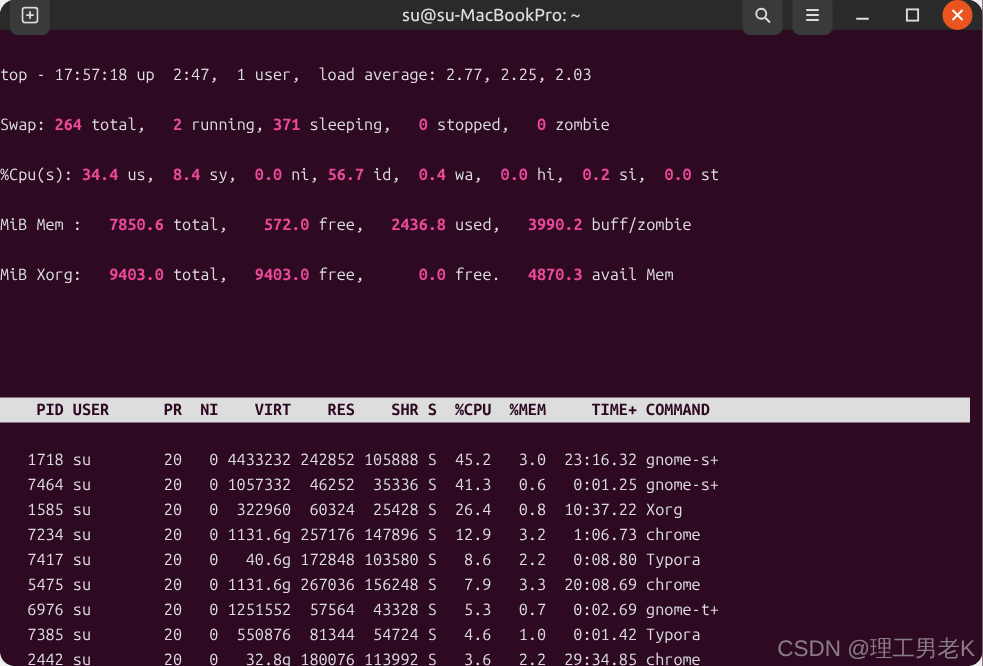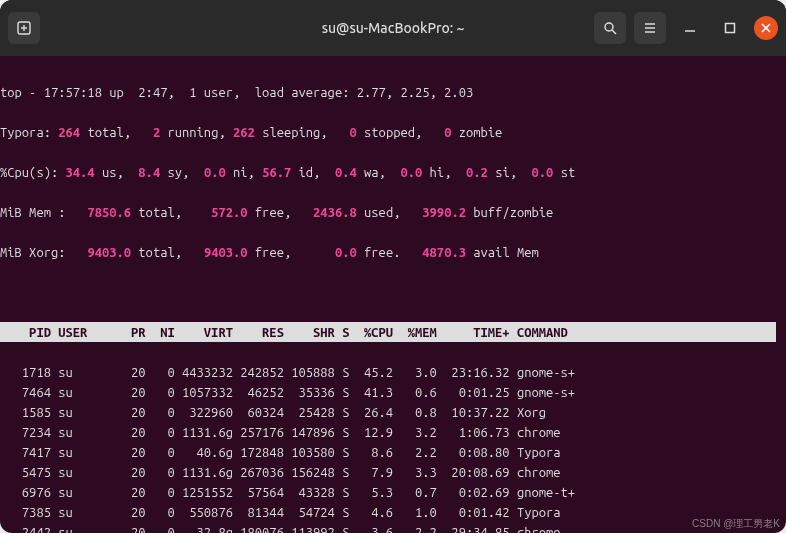--- a/index.html
+++ b/index.html
@@ -3,46 +3,47 @@
 <meta charset="utf-8">
 <style>
   * { margin:0; padding:0; box-sizing:border-box; }
   body { background:#eee; font-family:'Ubuntu Mono','DejaVu Sans Mono',monospace; }
   .window {
     width:786px; height:533px; margin:0; background:#2d0a22;
     border-radius:12px; overflow:hidden; display:flex; flex-direction:column;
     position:relative;
   }
   .titlebar {
-    height:56px; background:#2a2a2a; display:flex; align-items:center;
+    height:24px; background:#2a2a2a; display:flex; align-items:center;
     padding:0 8px; gap:8px; color:#ddd; font-family:'Ubuntu',sans-serif;
     font-size:14px;
   }
   .tb-btn {
     width:32px; height:32px; border-radius:6px; background:#3a3a3a;
     display:flex; align-items:center; justify-content:center; color:#ddd;
     font-size:15px;
   }
   .tb-btn.plain { background:transparent; }
   .tb-btn.close { background:#e95420; color:#fff; border-radius:50%; width:24px; height:24px; }
   .tb-spacer { flex:1; }
   .tb-title { position:absolute; left:0; right:0; text-align:center; font-weight:500; pointer-events:none; }
   .term {
     flex:1; padding:6px 10px 4px 0; color:#ddd; font-size:13px;
     line-height:20px; white-space:pre; overflow:hidden; font-weight:400;
   }
   .b { font-weight:700; color:#ec4899; }
   .hdr {
     background:#ddd; color:#2d0a22; font-weight:700; display:inline-block;
     width:100%;
+    margin-top:28px;
   }
   .row { display:block; }
   .watermark {
     position:absolute; right:6px; bottom:2px; color:rgba(200,200,200,.6);
-    font-family:sans-serif; font-size:10px; pointer-events:none;
+    font-family:sans-serif; font-size:18px; pointer-events:none;
   }
   svg { display:block; }
 </style>
 </head>
 <body>
 
 <div class="window">
 
   <div class="titlebar">
     <div class="tb-btn">
@@ -90,21 +91,21 @@
           <svg width="10" height="10" viewBox="0 0 10 10">
             <line x1="1" y1="1" x2="9" y2="9" stroke="#fff" stroke-width="1.6"></line>
             <line x1="9" y1="1" x2="1" y2="9" stroke="#fff" stroke-width="1.6"></line>
           </svg>
         </span>
     </div>
   </div>
 
   <div class="term">
 <span class="row">top - 17:57:18 up  2:47,  1 user,  load average: 2.77, 2.25, 2.03</span>
-<span class="row"><span>Typora:</span> <span class="b">264</span> <span>total,</span>   <span class="b">2</span> <span>running,</span> <span class="b">262</span> <span>sleeping,</span>   <span class="b">0</span> <span>stopped,</span>   <span class="b">0</span> <span>zombie</span></span>
+<span class="row"><span>Swap:</span> <span class="b">264</span> <span>total,</span>   <span class="b">2</span> <span>running,</span> <span class="b">371</span> <span>sleeping,</span>   <span class="b">0</span> <span>stopped,</span>   <span class="b">0</span> <span>zombie</span></span>
 <span class="row"><span>%Cpu(s):</span> <span class="b">34.4</span> <span>us,</span>  <span class="b">8.4</span> <span>sy,</span>  <span class="b">0.0</span> <span>ni,</span> <span class="b">56.7</span> <span>id,</span>  <span class="b">0.4</span> <span>wa,</span>  <span class="b">0.0</span> <span>hi,</span>  <span class="b">0.2</span> <span>si,</span>  <span class="b">0.0</span> <span>st</span></span>
 <span class="row"><span>MiB Mem :</span>   <span class="b">7850.6</span> <span>total,</span>    <span class="b">572.0</span> <span>free,</span>   <span class="b">2436.8</span> <span>used,</span>   <span class="b">3990.2</span> <span>buff/zombie</span></span>
 <span class="row"><span>MiB Xorg:</span>   <span class="b">9403.0</span> <span>total,</span>   <span class="b">9403.0</span> <span>free,</span>      <span class="b">0.0</span> <span>free.</span>   <span class="b">4870.3</span> <span>avail Mem</span></span>
 <span class="row"> </span>
 <span class="row hdr">    PID USER      PR  NI    VIRT    RES    SHR S  %CPU  %MEM     TIME+ COMMAND </span>
 <span id="rows"><span class="row">   1718 su        20   0 4433232 242852 105888 S  45.2   3.0  23:16.32 gnome-s+</span><span class="row">   7464 su        20   0 1057332  46252  35336 S  41.3   0.6   0:01.25 gnome-s+</span><span class="row">   1585 su        20   0  322960  60324  25428 S  26.4   0.8  10:37.22 Xorg</span><span class="row">   7234 su        20   0 1131.6g 257176 147896 S  12.9   3.2   1:06.73 chrome</span><span class="row">   7417 su        20   0   40.6g 172848 103580 S   8.6   2.2   0:08.80 Typora</span><span class="row">   5475 su        20   0 1131.6g 267036 156248 S   7.9   3.3  20:08.69 chrome</span><span class="row">   6976 su        20   0 1251552  57564  43328 S   5.3   0.7   0:02.69 gnome-t+</span><span class="row">   7385 su        20   0  550876  81344  54724 S   4.6   1.0   0:01.42 Typora</span><span class="row">   2442 su        20   0   32.8g 180076 113992 S   3.6   2.2  29:34.85 chrome</span><span class="row">   7347 su        20   0   36.8g 137428 103516 S   3.6   1.7   0:05.29 Typora</span></span></div>
 
   <div class="watermark">CSDN @理工男老K</div>
 </div>
 

